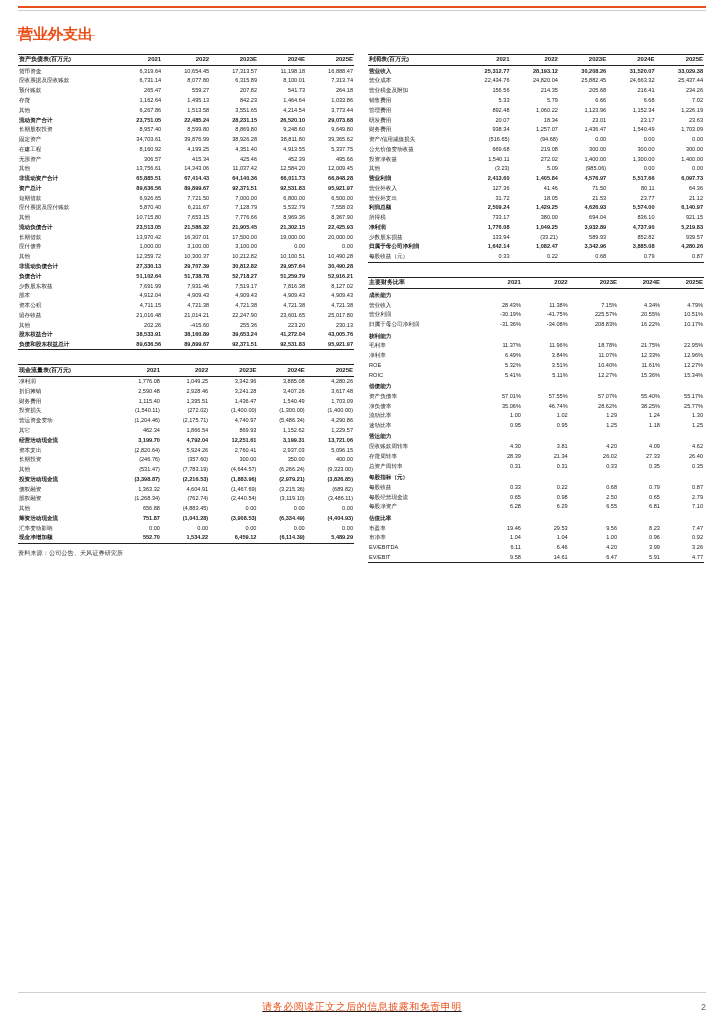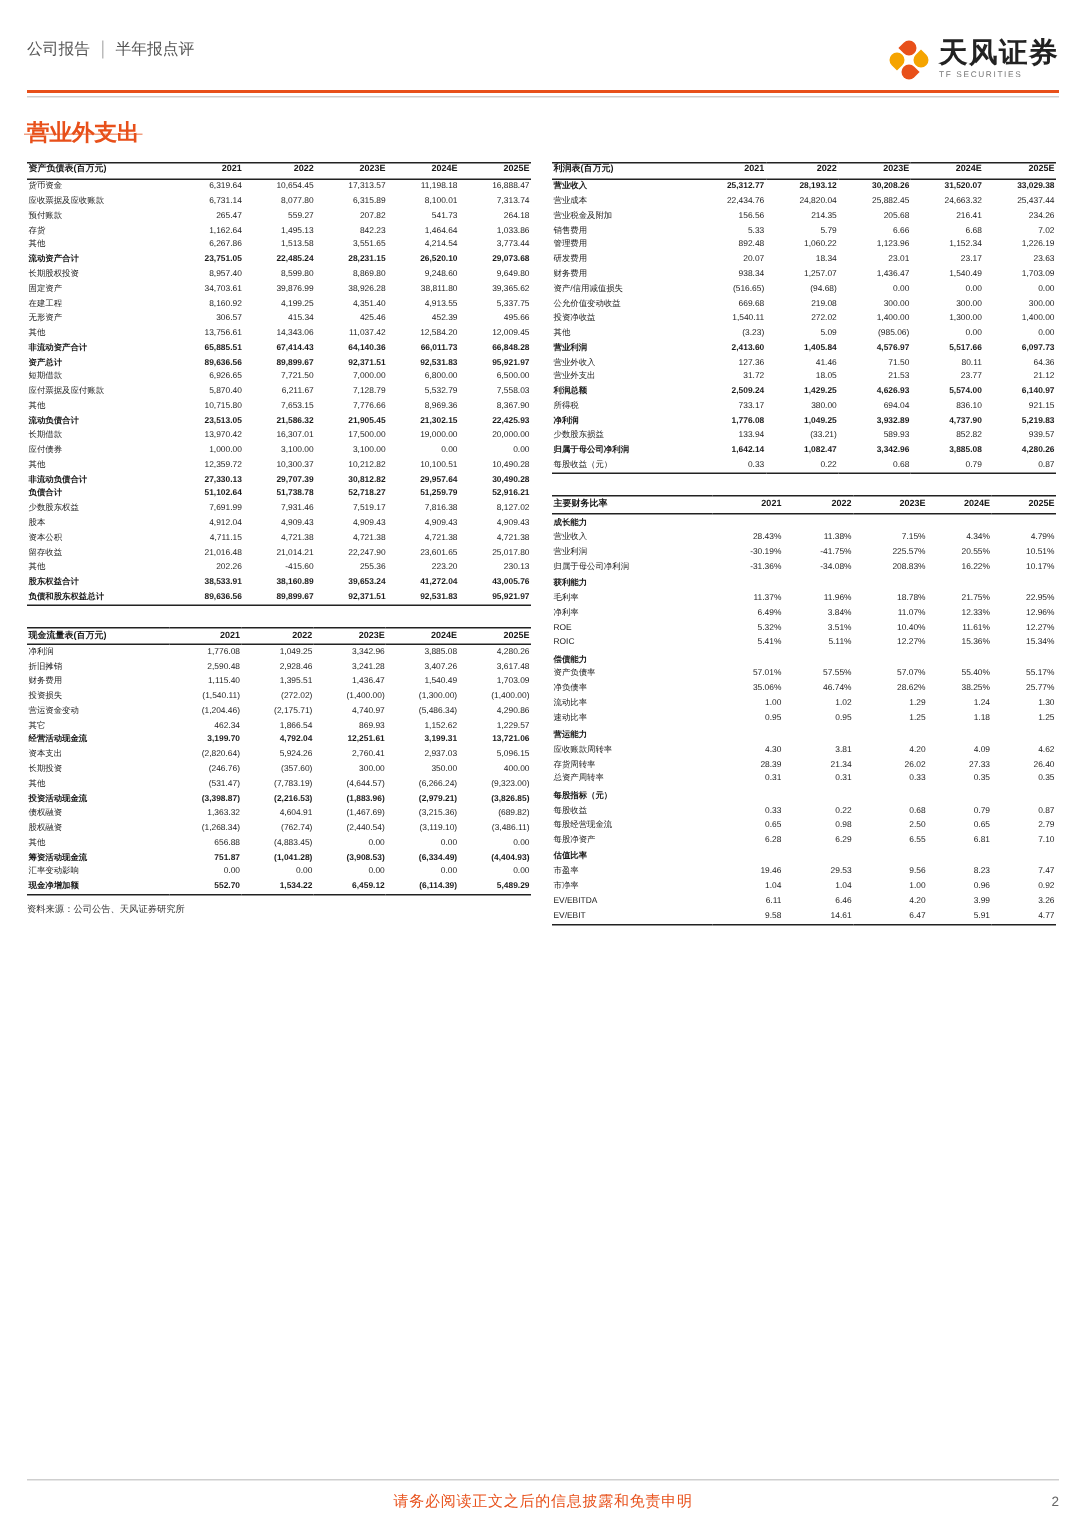--- a/index.html
+++ b/index.html
@@ -49,49 +49,30 @@
   table.fin td.lbl { text-align:left; }
   table.fin tr.bold td { font-weight:bold; }
   table.fin tr.grp td { font-weight:bold; padding-top:3px; }
   table.fin tr.last td { border-bottom:1px solid #222; }
   .tbl-gap { height:14px; }
   .src { font-size:6.2px; color:#333; margin-top:5px; }
 
   
   .footer { position:absolute; left:18px; right:18px; bottom:16px; }
   .footer-rule { height:1px; background:#cfcfcf; }
-  .footer-in { display:flex; align-items:center; justify-content:center; position:relative; padding-top:7px; }
+  .footer-in { display:flex; align-items:center; justify-content:center; position:relative; padding-top:7px;text-decoration:underline; }
   .footer-txt { font-size:10px; color:#e8501a; letter-spacing:.5px; }
   .footer-pg { position:absolute; right:0; font-size:9px; color:#666; }
 </style>
 </head>
 <body>
 
 <div class="page">
 
   
-  <div class="header">
-    <div class="hdr-left">
-      <span class="rpt">公司报告</span>
-      <span class="hdr-sep"></span>
-      <span class="sub">半年报点评</span>
-    </div>
-    <div class="hdr-right">
-      <div class="logo-mark">
-        <span class="p p1"></span>
-          <span class="p p2"></span>
-          <span class="p p3"></span>
-          <span class="p p4"></span>
-      </div>
-      <div class="logo-txt">
-        <div class="logo-cn">天风证券</div>
-        <div class="logo-en">TF SECURITIES</div>
-      </div>
-    </div>
-  </div>
   <div class="hdr-rule"></div>
   <div class="hdr-rule thin"></div>
 
   
   <div class="sec-title">
     <span>营业外支出</span>
     <span class="strike"></span>
   </div>
 
   

